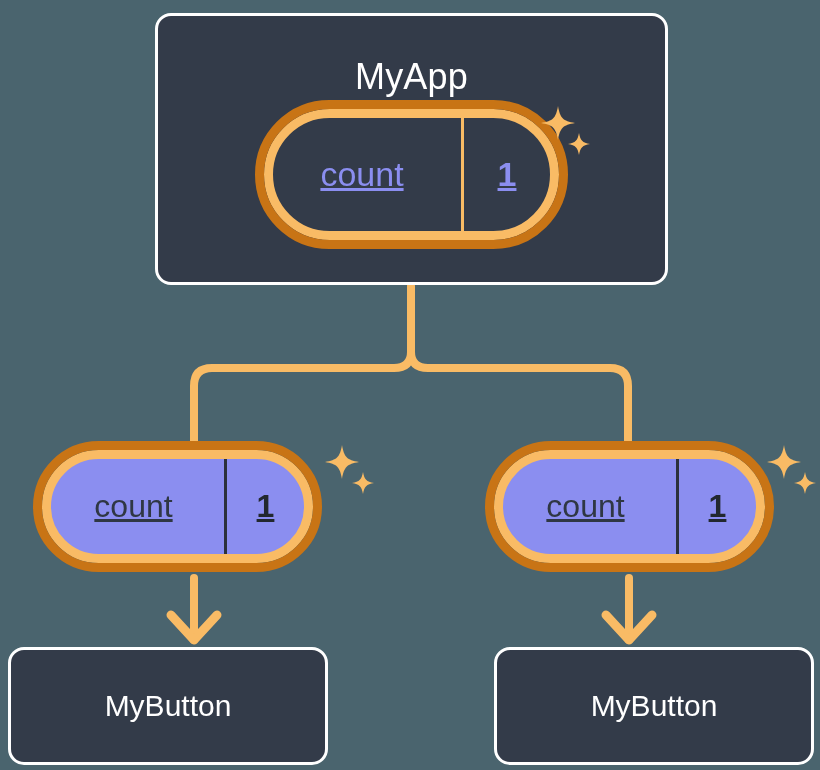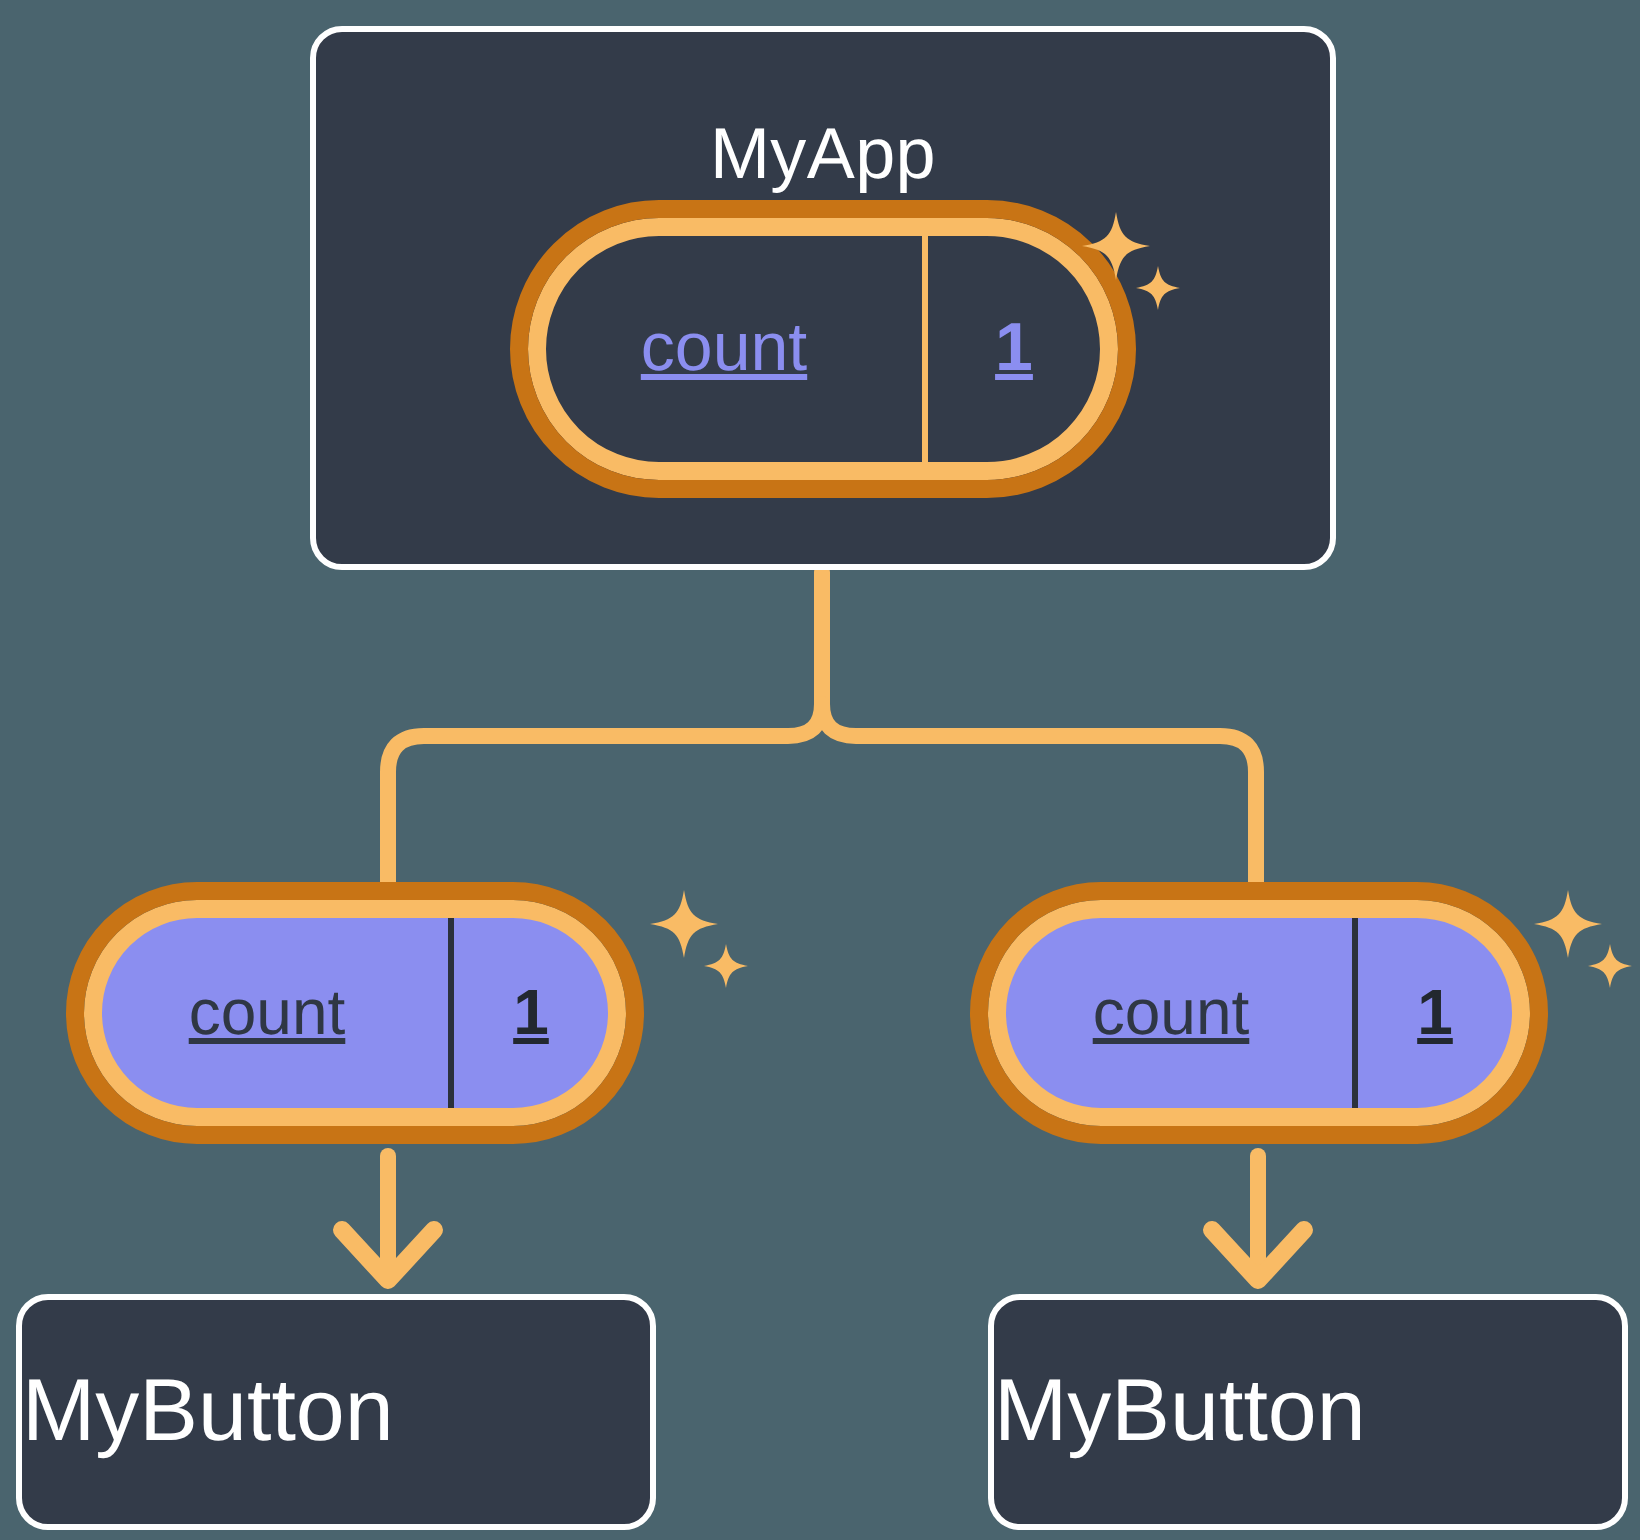--- a/index.html
+++ b/index.html
@@ -70,22 +70,23 @@
     top: 647px;
     width: 320px;
     height: 118px;
   }
   .btn-title {
     position: absolute;
     left: 0;
     right: 0;
     top: 50%;
     transform: translateY(-50%);
+    text-align: center;
     color: #ffffff;
-    font-size: 44px;
+    font-size: 30px;
     font-weight: 400;
     white-space: nowrap;
   }
 
   
   .pill-wrap {
     position: absolute;
   }
   .pill {
     position: relative;

